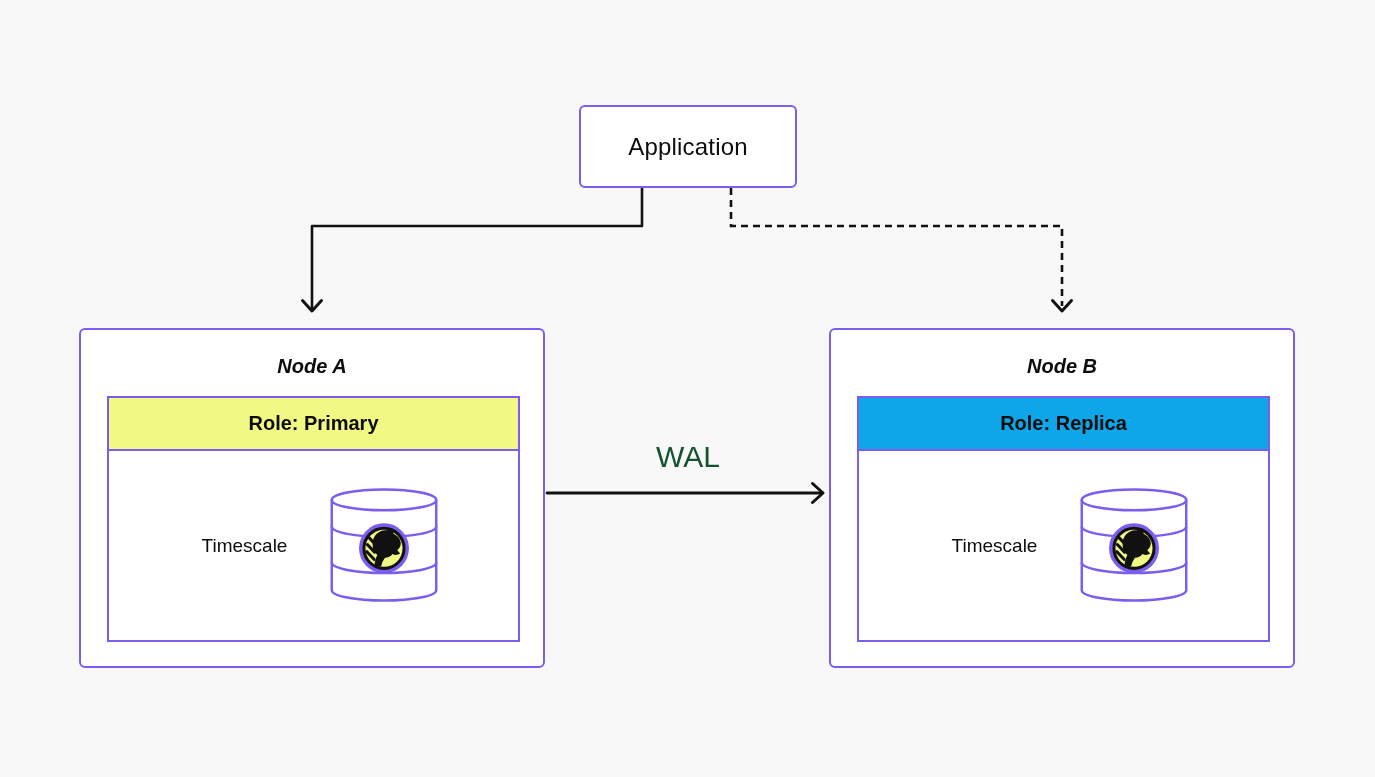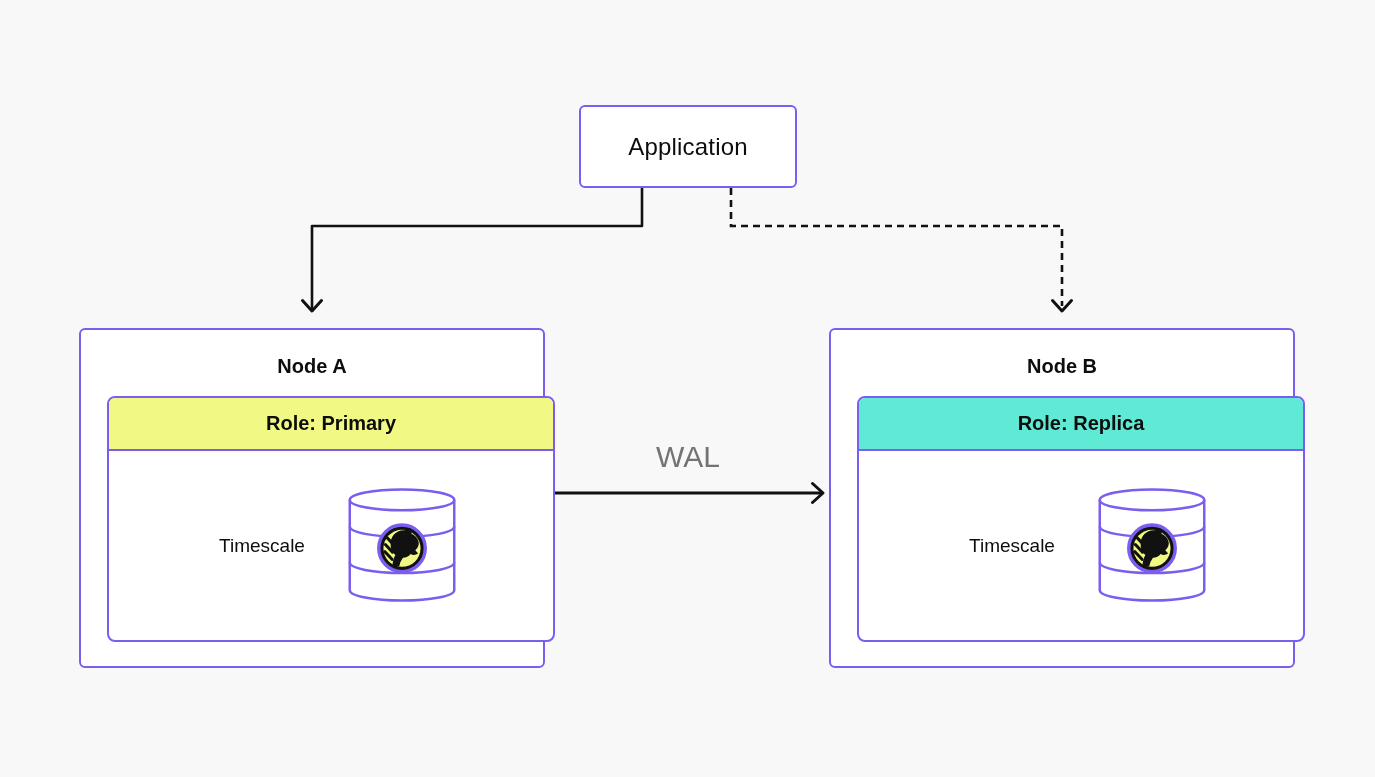--- a/index.html
+++ b/index.html
@@ -46,66 +46,67 @@
     width: 466px; height: 340px;
     border-radius: 6px;
   }
   .node-a { left: 79px; }
   .node-b { left: 829px; }
   .node-title {
     padding-top: 25px;
     text-align: center;
     font-size: 20px;
     font-weight: bold;
+    font-style: italic;
   }
   .inner-box {
     position: absolute;
     left: 26px; top: 66px;
-    width: 448px; height: 246px;
+    width: 413px; height: 246px;
     border: 2px solid #7b5df0;
-    border-radius: 8px;
+    border-radius: 0;
     box-sizing: border-box;
     background: #ffffff;
     display: flex;
     flex-direction: column;
     overflow: hidden;
   }
   .role-header {
     height: 53px;
     flex: 0 0 53px;
     border-bottom: 2px solid #7b5df0;
     display: flex;
     align-items: center;
     justify-content: center;
     font-size: 20px;
     font-weight: bold;
     box-sizing: border-box;
   }
   .role-primary { background: #f2f884; }
-  .role-replica { background: #5eead4; }
+  .role-replica { background: #0ea5e9; }
   .inner-body {
     flex: 1;
     display: flex;
     align-items: center;
     justify-content: center;
     gap: 40px;
     margin-left: 16px;
   }
   .db-label {
     font-size: 19px;
     color: #0d0d0d;
   }
   .wal-label {
     position: absolute;
     left: 613px; top: 438px;
     width: 150px; height: 38px;
     line-height: 38px;
     text-align: center;
     font-size: 30px;
-    color: #737373;
+    color: #14532d;
   }
   .db-icon { display: block; }
 </style>
 </head>
 <body>
 
 <div class="canvas">
 
   <svg class="arrow-layer" viewBox="0 0 1375 777">
 

